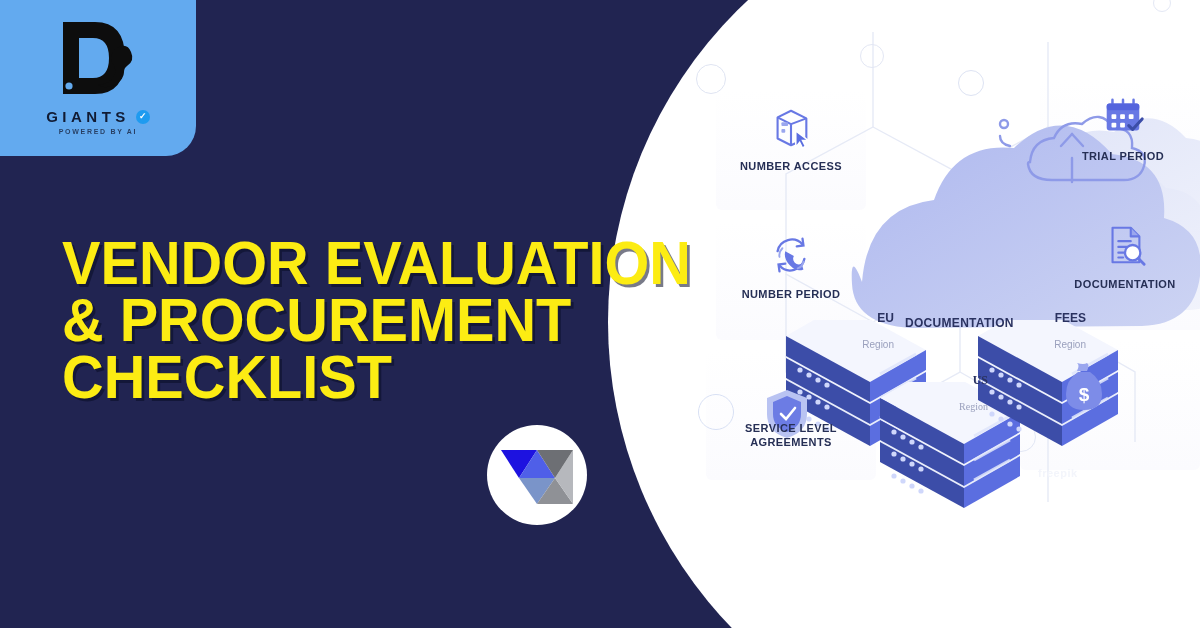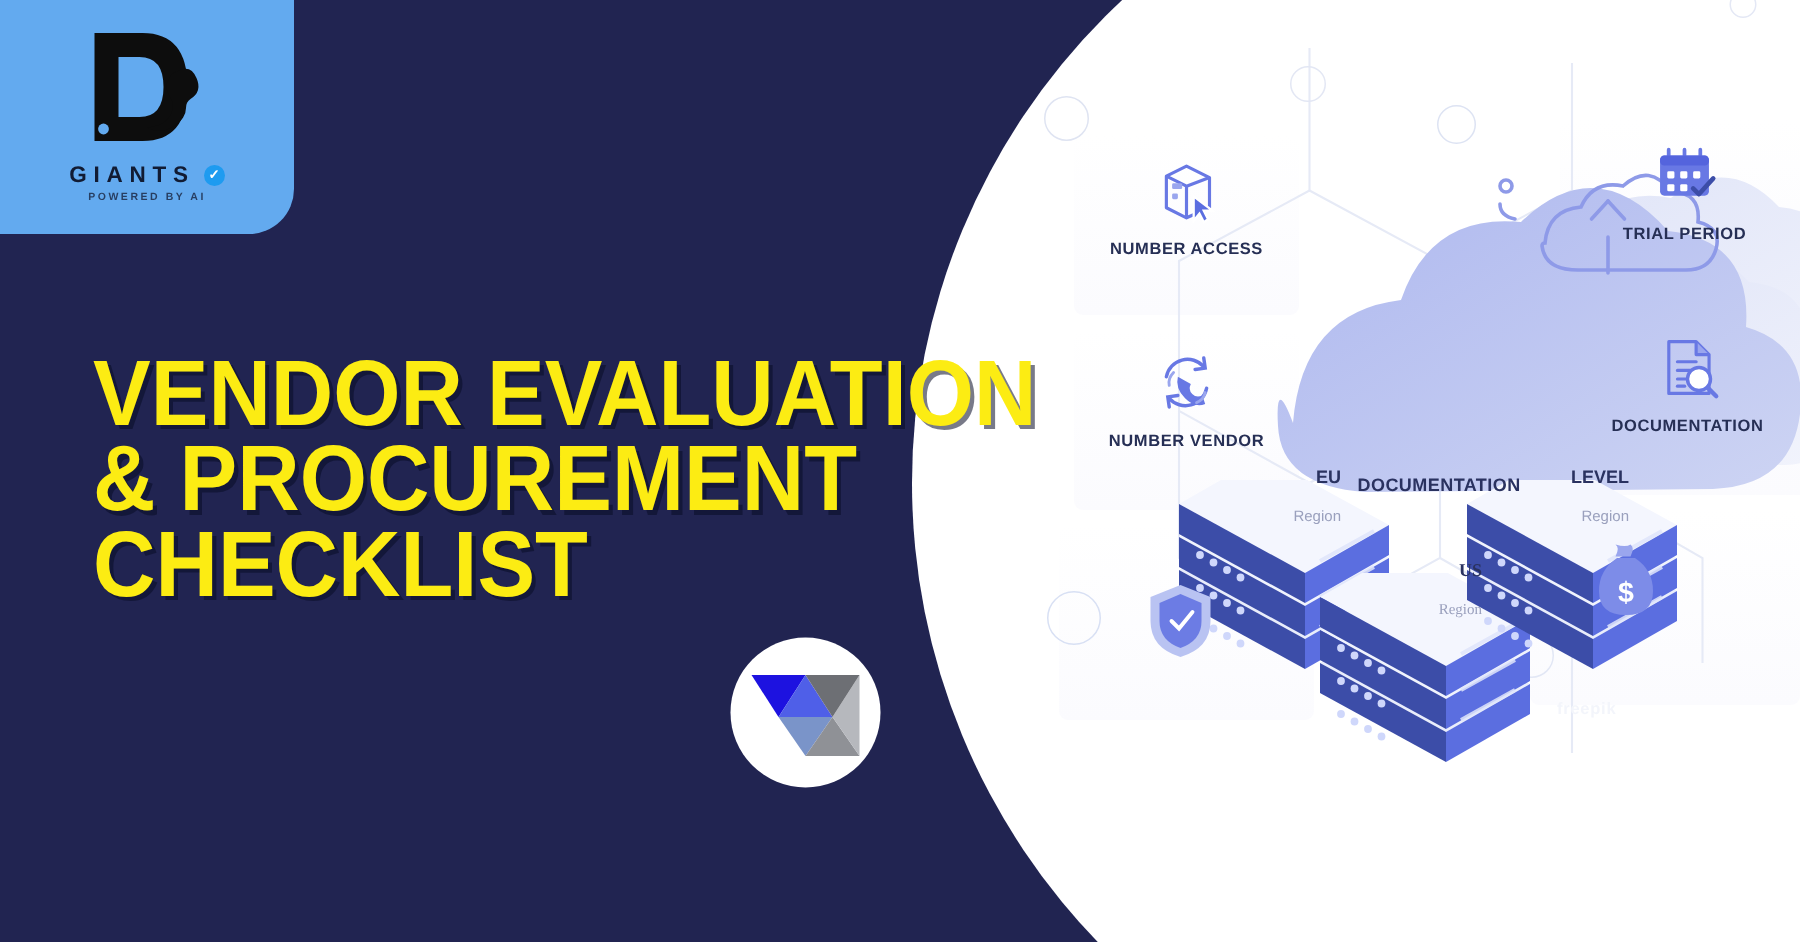--- a/index.html
+++ b/index.html
@@ -310,21 +310,21 @@
 
       <div class="region-label" style="left:196px; top:430px; width:90px;">
         <span>EU</span>
         <span class="sub">Region</span>
       </div>
       <div class="region-label" style="left:290px; top:492px; width:90px;font-family:Liberation Serif, serif;">
         <span>US</span>
         <span class="sub">Region</span>
       </div>
       <div class="region-label" style="left:388px; top:430px; width:90px;">
-        <span>LEVEL</span>
+        <span>FEES</span>
         <span class="sub">Region</span>
       </div>
 
       <div class="center-doc-label" style="left:297px; top:434px;">DOCUMENTATION</div>
 
       <svg width="48" height="54" style="position:absolute; left:452px; top:478px;">
         <path d="M18,12 q-12,8 -12,22 q0,16 18,16 q18,0 18,-16 q0,-14 -12,-22z" fill="#7d8ce8"></path>
         <path d="M17,11 q3,-6 0,-8 q7,2 10,0 q3,2 0,8z" fill="#9aa6ee"></path>
         <text x="24" y="41" font-size="19" font-weight="700" fill="#ffffff" text-anchor="middle" font-family="Liberation Sans, sans-serif">$</text>
       </svg>
@@ -367,39 +367,43 @@
             <path d="M38,28 a15,15 0 0 1 -26,7"></path>
             <path d="M36,7 L37,14 L30,15"></path>
             <path d="M12,41 L11,34 L18,33"></path>
           </g>
           <path d="M18,20 q-2,8 5,15 q7,7 14,4 l-2,-6 q-4,2 -7,-1 q-3,-3 -1,-7z" fill="#6878e4"></path>
           <g fill="none" stroke="#9aa6ee" stroke-width="2" stroke-linecap="round">
             <path d="M15,17 q-4,4 -3,9"></path>
             <path d="M31,38 q5,-2 6,-7"></path>
           </g>
         </svg>
-        <div class="node-label">NUMBER VENDOR</div>
+        <div class="node-label">NUMBER PERIOD</div>
       </div>
 
       <div class="node" style="left:432px; top:340px;">
         <svg class="node-icon" viewBox="0 0 48 48">
           <path d="M11,6 L30,6 L39,15 L39,42 L11,42 Z" fill="none" stroke="#6878e4" stroke-width="2.2" stroke-linejoin="round"></path>
           <path d="M30,6 L30,15 L39,15" fill="#9aa6ee" stroke="#6878e4" stroke-width="2.2" stroke-linejoin="round"></path>
           <g stroke="#6878e4" stroke-width="2.2" stroke-linecap="round">
             <path d="M17,20 L30,20"></path>
               <path d="M17,26 L28,26"></path>
             <path d="M17,32 L24,32"></path>
               <path d="M17,37 L22,37"></path>
           </g>
           <circle cx="32" cy="32" r="8" fill="#ffffff" stroke="#6878e4" stroke-width="2.4"></circle>
           <path d="M38,38 L44,44" stroke="#6878e4" stroke-width="3" stroke-linecap="round"></path>
         </svg>
         <div class="node-label">DOCUMENTATION</div>
       </div>
 
+      <div class="node" style="left:98px; top:530px;">
+        <div class="node-label">SERVICE LEVEL
+AGREEMENTS</div>
+      </div>
 
 
       <div class="watermark" style="left:430px; top:585px;">freepik</div>
     </div>
   </div>
 
   <div class="brand-card">
     <svg class="brand-mark" width="110" height="100" viewBox="0 0 110 100">
 
       <path d="M20,8 L52,8 q30,0 30,36 q0,36 -30,36 L20,80 Z

